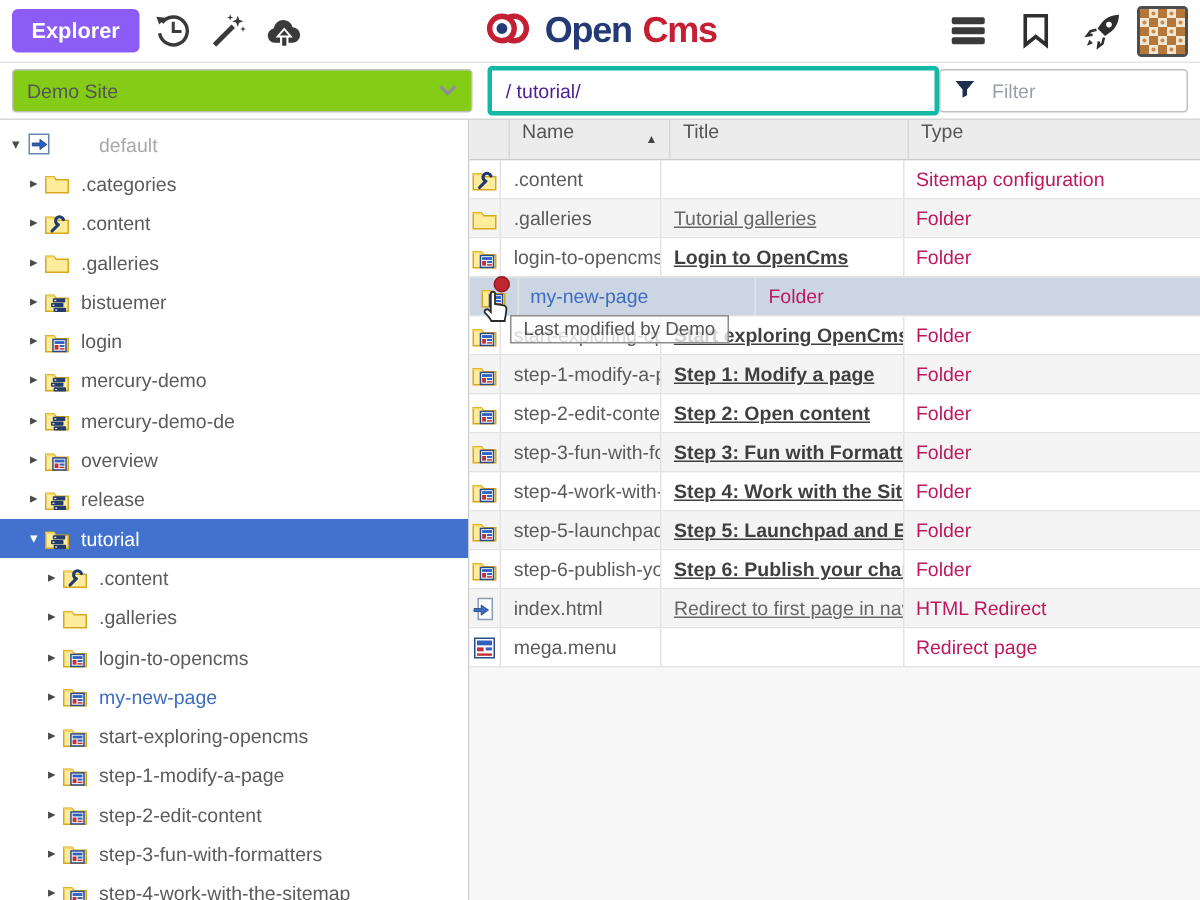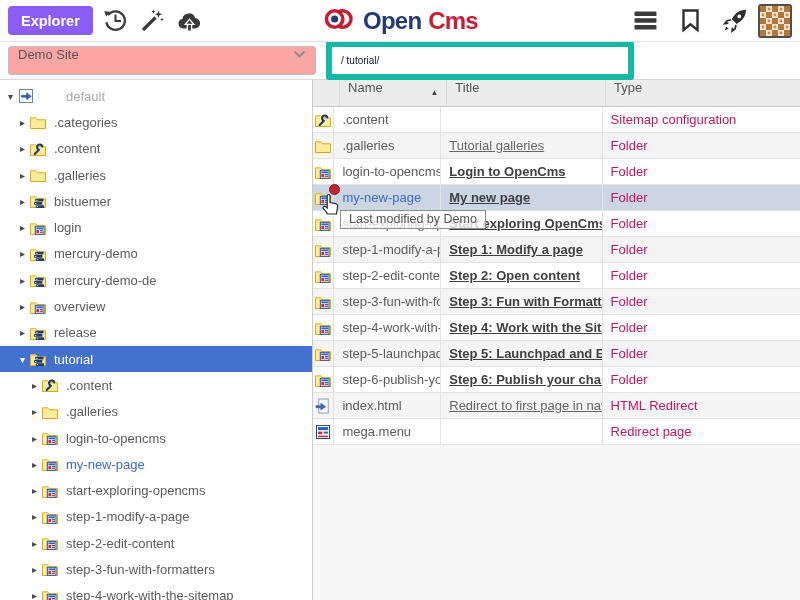--- a/index.html
+++ b/index.html
@@ -16,24 +16,24 @@
   .logo{position:absolute;left:50%;transform:translateX(-50%);display:flex;
         align-items:center;gap:7px;}
   .logo-text{font-size:24px;font-weight:700;letter-spacing:-0.8px;}
   .right-icons{margin-left:auto;display:flex;align-items:center;gap:8px;}
   .avatar{width:30px;height:30px;border:2px solid #4e4e4e;border-radius:3px;overflow:hidden;
           cursor:pointer;display:flex;}
   
   .sitebar{height:37px;border-bottom:1px solid #d6d6d6;display:flex;align-items:center;
            padding:0 8px;background:#fff;}
   .select{width:288px;height:27px;border:1px solid #bfbfbf;border-radius:3px;display:flex;
-          justify-content:space-between;padding:0 9px;background:#fca5a5;
+          align-items:center;justify-content:space-between;padding:0 9px;background:#84cc16;
           cursor:pointer;}
-  .path-input{width:278px;height:27px;border:6px solid #14b8a6;border-radius:3px;
-              padding:0 9px;margin-left:10px;font-family:inherit;font-size:10px;color:#0f172a;
+  .path-input{width:278px;height:27px;border:3px solid #14b8a6;border-radius:3px;
+              padding:0 9px;margin-left:10px;font-family:inherit;font-size:13px;color:#4c1d95;
               outline:none;}
   .filter-box{margin-left:auto;width:146px;height:27px;border:1px solid #bfbfbf;
               border-radius:3px;display:flex;align-items:center;padding:0 9px;gap:8px;}
   .filter-input{border:none;outline:none;width:100%;font-family:inherit;font-size:13px;
                 color:#555;background:transparent;}
   .filter-input::placeholder{color:#9aa0a8;}
   
   .content{display:flex;height:520px;position:relative;}
   .tree{width:313px;box-sizing:border-box;border-right:1px solid #ccc;padding-top:3px;
         overflow:hidden;background:#fff;flex:none;}
@@ -177,20 +177,26 @@
   </header>
 
   <div class="sitebar">
     <div class="select">
       <span>Demo Site</span>
       <span id="ic-chev"><svg width="13" height="9" viewBox="0 0 13 9" xmlns="http://www.w3.org/2000/svg">
             <path d="M1.5 1.5l5 5 5-5" fill="none" stroke="#8a8f98" stroke-width="2.2"></path>
           </svg></span>
     </div>
     <input class="path-input" value="/ tutorial/" style="">
+    <div class="filter-box">
+      <span id="ic-funnel"><svg width="15" height="13" viewBox="0 0 15 13" xmlns="http://www.w3.org/2000/svg">
+            <path d="M1 1h12.5l-4.8 5.7v3.8l-3 1.7V6.7z" fill="#1e2d50"></path>
+          </svg></span>
+      <input class="filter-input" placeholder="Filter" style="">
+    </div>
   </div>
 
   <div class="content">
     <aside class="tree" id="tree">
         <div class="tree-row muted" style="padding-left: 4px;">
           <span class="tw">▾</span>
           <span class="tree-icon">
             <svg width="18" height="18" viewBox="0 0 18 18" xmlns="http://www.w3.org/2000/svg">
               <rect x="2.5" y="2.5" width="13" height="13" fill="#fff" stroke="#6b84ad"></rect>
               <path d="M4.5 8.3h5.1V5.9l4.7 3.4-4.7 3.4v-2.4H4.5z" fill="#2f62c0" stroke="#1e3a6e" stroke-width="0.5"></path>
@@ -547,21 +553,20 @@
                 <path d="M1.5 4.8h5.4l1.6 2h8v8.7H1.5z" fill="#feec9d" stroke="#d8a81c"></path>
                 <path d="M1.5 4.8h5.4l1 1.2H1.5z" fill="#f8d967"></path>
                 <rect x="6.3" y="7.3" width="8.7" height="8" fill="#fff" stroke="#2b4a8c"></rect>
                 <rect x="7.4" y="8.4" width="6.6" height="1.9" fill="#2f62c0"></rect>
                 <rect x="7.4" y="11" width="2.6" height="3.1" fill="#c43038"></rect>
                 <rect x="10.7" y="11" width="3.3" height="1.4" fill="#2f62c0"></rect>
                 <rect x="10.7" y="13.1" width="3.3" height="1" fill="#c43038"></rect>
               </svg>
             </div>
             <div class="td td-name nm-mod">my-new-page</div>
-            <div class="td td-title bold">My new page</div>
             <div class="td td-type">Folder</div>
           </div>
           <div class="trow">
             <div class="td td-icon">
               <svg width="18" height="18" viewBox="0 0 18 18" xmlns="http://www.w3.org/2000/svg">
                 <path d="M1.5 4.8h5.4l1.6 2h8v8.7H1.5z" fill="#feec9d" stroke="#d8a81c"></path>
                 <path d="M1.5 4.8h5.4l1 1.2H1.5z" fill="#f8d967"></path>
                 <rect x="6.3" y="7.3" width="8.7" height="8" fill="#fff" stroke="#2b4a8c"></rect>
                 <rect x="7.4" y="8.4" width="6.6" height="1.9" fill="#2f62c0"></rect>
                 <rect x="7.4" y="11" width="2.6" height="3.1" fill="#c43038"></rect>

